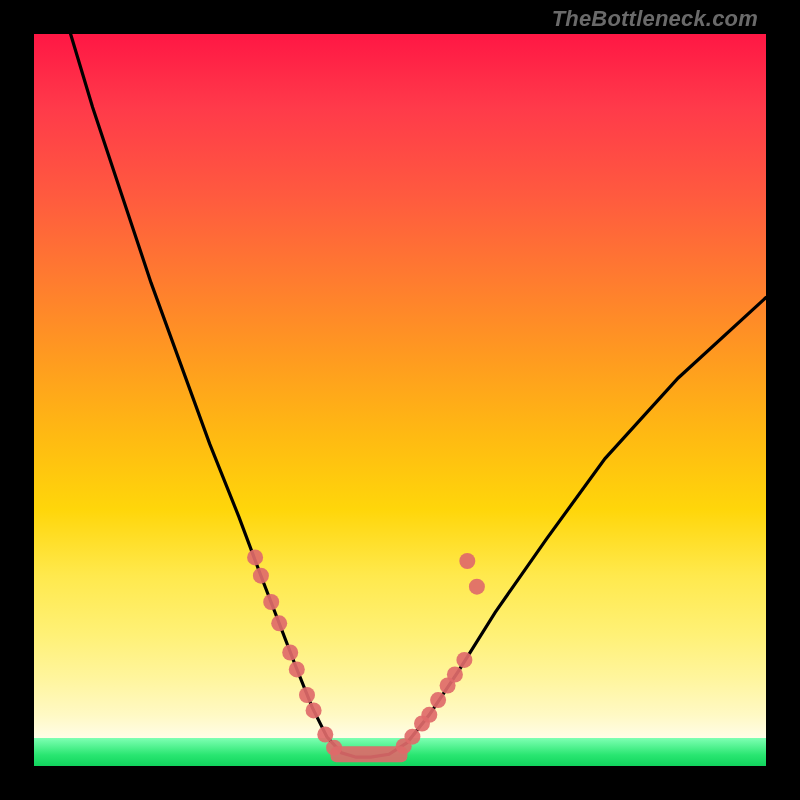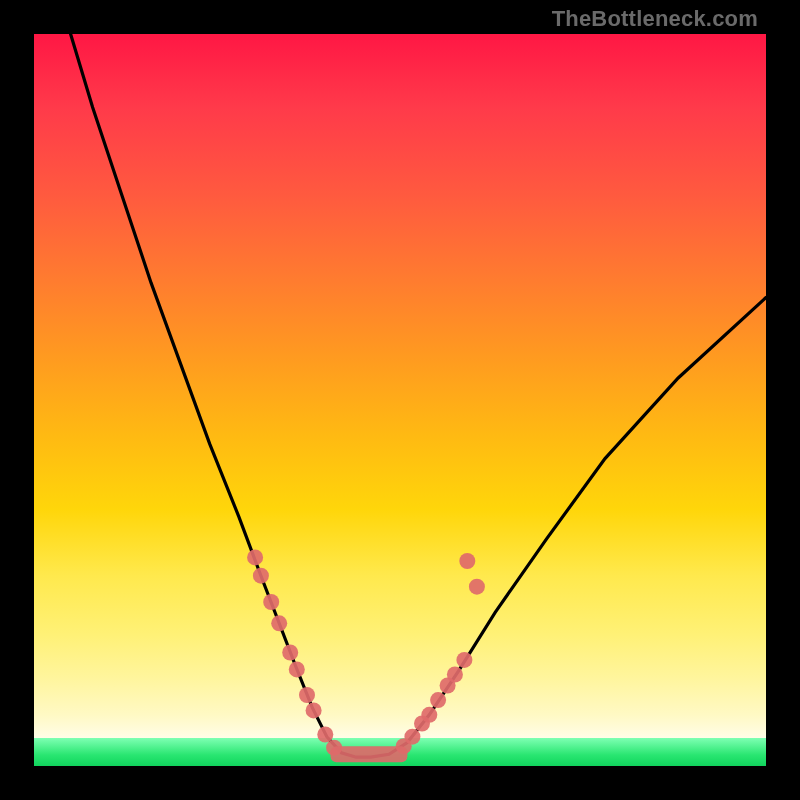--- a/index.html
+++ b/index.html
@@ -11,20 +11,21 @@
     overflow: hidden;
     font-family: Arial, Helvetica, sans-serif;
   }
   .frame {
     position: absolute;
     top: 0;
     left: 0;
     width: 792px;
     height: 800px;
     background: #000;
+    font-style: italic;
   }
   .plot-area {
     position: absolute;
     top: 34px;
     left: 34px;
     width: 732px;
     height: 732px;
     
     background: linear-gradient(
       to bottom,

